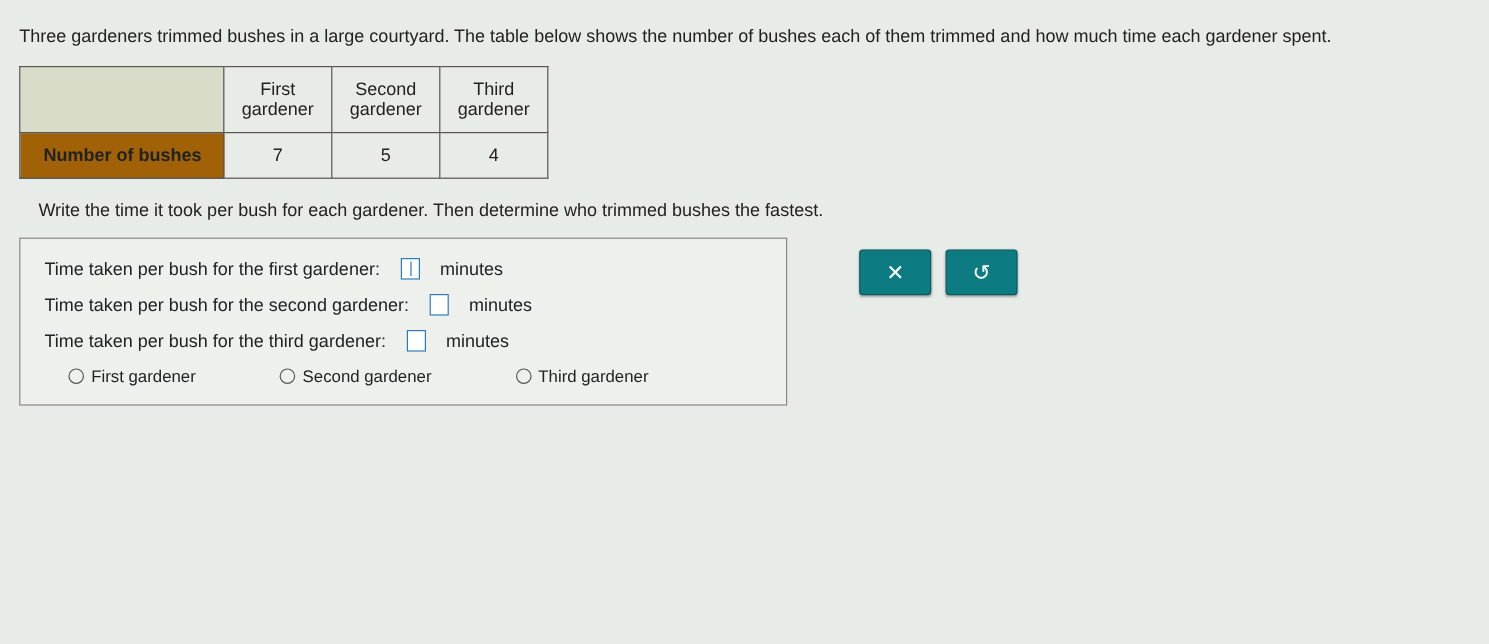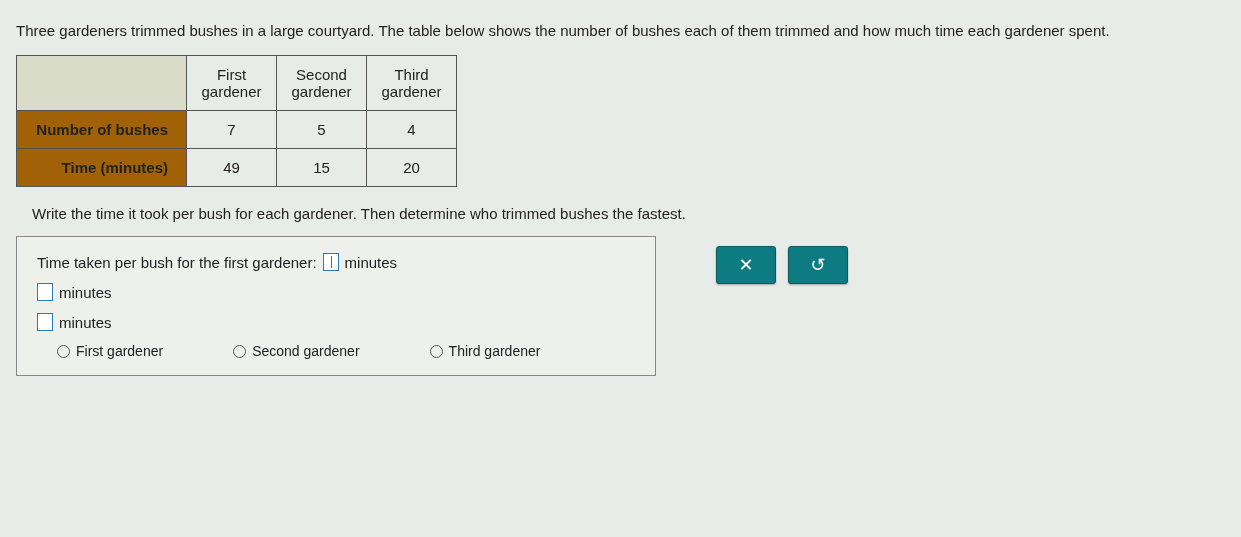--- a/index.html
+++ b/index.html
@@ -35,21 +35,21 @@
     }
     table.data .colhead { width: 90px; }
     .instruction { margin-bottom: 14px; margin-left: 16px; }
     .answer-row { display: flex; align-items: flex-start; gap: 60px; }
     .answer-box {
       border: 1px solid #888;
       background: #eef0ec;
       padding: 16px 20px;
       width: 640px;
     }
-    .line { margin-bottom: 12px; display: flex; align-items: center; gap: 6px; }
+    .line { margin-bottom: 12px; display: flex; align-items: center; gap: 17px; }
     .input-box {
       display: inline-block;
       width: 16px; height: 18px;
       border: 1px solid #2a7bbd;
       background: #fff;
       vertical-align: middle;
     }
     .input-box.active {
       border: 1.5px solid #2a7bbd;
       position: relative;
@@ -96,43 +96,39 @@
     <th class="colhead">First gardener</th>
     <th class="colhead">Second gardener</th>
     <th class="colhead">Third gardener</th>
   </tr>
   <tr>
     <td class="rowhead">Number of bushes</td>
     <td>7</td>
     <td>5</td>
     <td>4</td>
   </tr>
-  <tr>
-    <td class="rowhead">Time (minutes)</td>
-    <td>49</td>
-    <td>15</td>
-    <td>20</td>
-  </tr>
 </tbody>
   </table>
 
 <div class="instruction">Write the time it took per bush for each gardener. Then determine who trimmed bushes the fastest.</div>
 
 <div class="answer-row">
   <div class="answer-box">
     <div class="line">
       <span>Time taken per bush for the first gardener:</span>
       <span class="input-box active"></span>
       <span>minutes</span>
     </div>
     <div class="line">
+      <span>Time taken per bush for the second gardener:</span>
       <span class="input-box"></span>
       <span>minutes</span>
     </div>
     <div class="line">
+      <span>Time taken per bush for the third gardener:</span>
       <span class="input-box"></span>
       <span>minutes</span>
     </div>
 
 
     <div class="radios">
       <label class="radio-opt">
         <span class="radio-circle"></span>
         <span>First gardener</span>
       </label>

